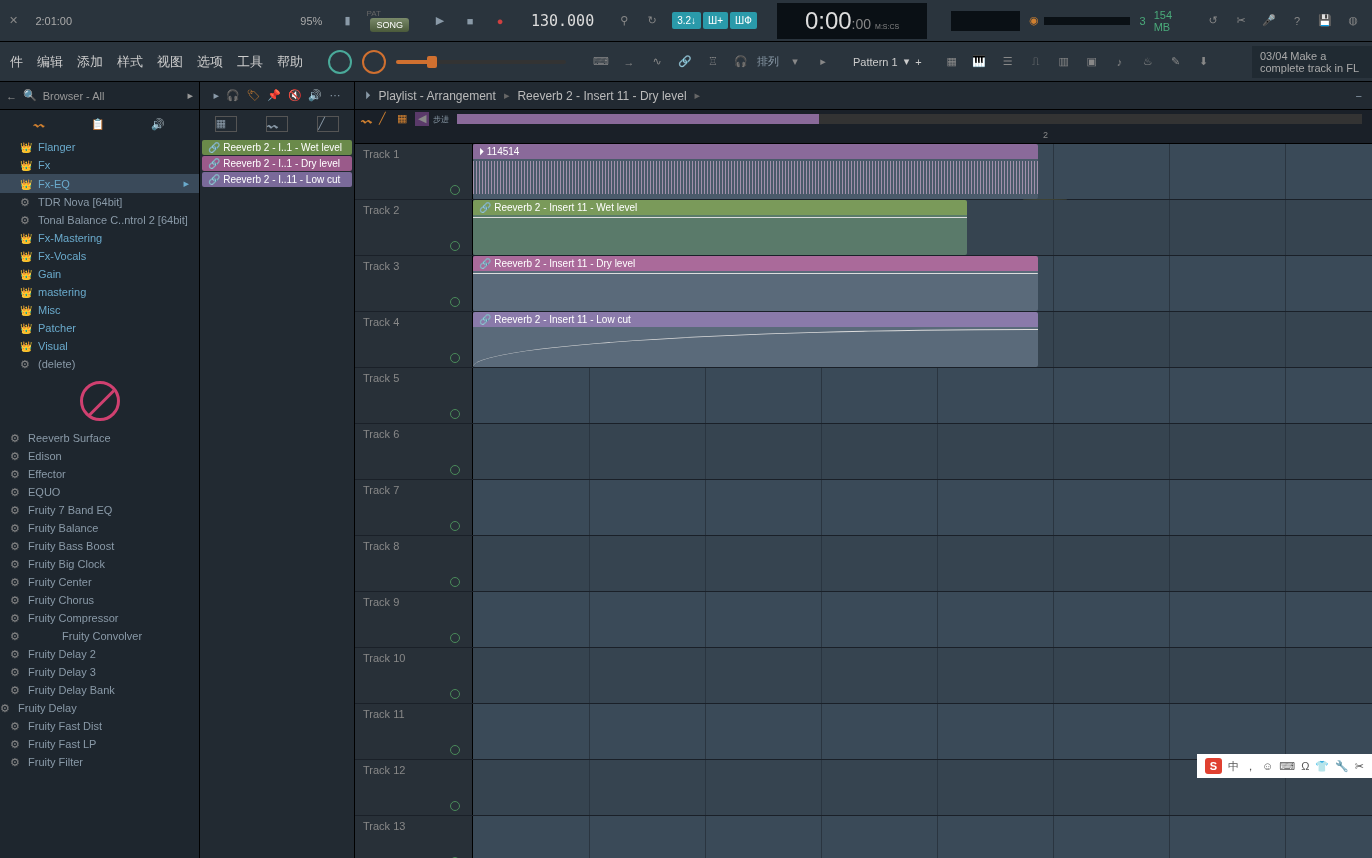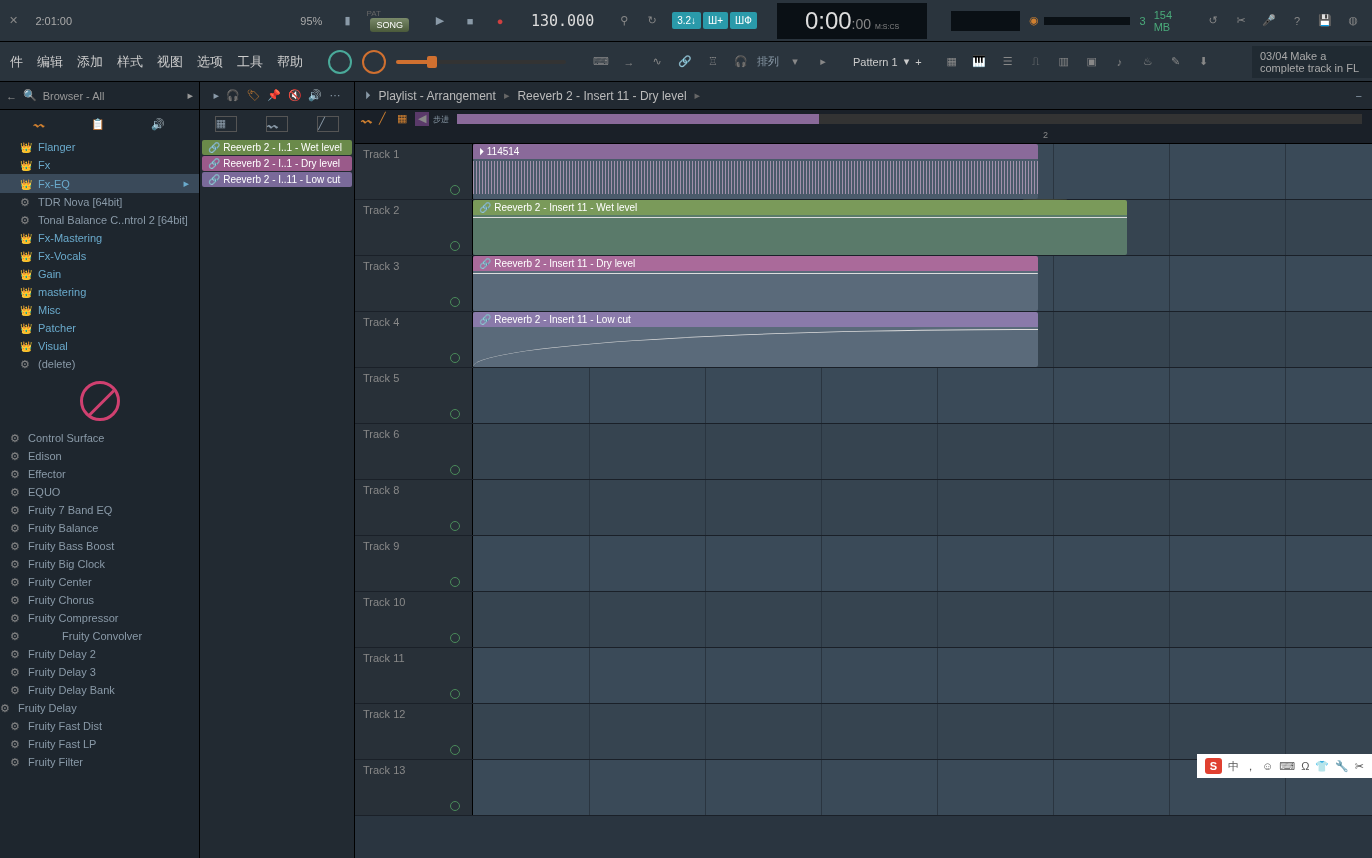--- a/index.html
+++ b/index.html
@@ -253,21 +253,21 @@
           <span class="item-icon crown-icon"></span>
           <span>Visual</span>
         </div>
         <div class="browser-item">
           <span class="item-icon gear-icon"></span>
           <span>(delete)</span>
         </div>
         <div class="no-icon"></div>
         <div class="browser-item" style="padding-left: 10px;">
           <span class="item-icon gear-icon"></span>
-          <span>Control Surface</span>
+          <span>Reeverb Surface</span>
         </div>
         <div class="browser-item" style="padding-left: 10px;">
           <span class="item-icon gear-icon"></span>
           <span>Edison</span>
         </div>
         <div class="browser-item" style="padding-left: 10px;">
           <span class="item-icon gear-icon"></span>
           <span>Effector</span>
         </div>
         <div class="browser-item" style="padding-left: 10px;">
@@ -406,21 +406,21 @@
             <div class="pl-track-led"></div>
           </div>
           <div class="pl-track-body odd">
             <div class="pl-grid-line" style="left: 116px;"></div>
             <div class="pl-grid-line" style="left: 232px;"></div>
             <div class="pl-grid-line" style="left: 348px;"></div>
             <div class="pl-grid-line" style="left: 464px;"></div>
             <div class="pl-grid-line" style="left: 580px;"></div>
             <div class="pl-grid-line" style="left: 696px;"></div>
             <div class="pl-grid-line" style="left: 812px;"></div>
-            <div class="pl-clip green" style="left: 0px; width: 654px;">
+            <div class="pl-clip green" style="left: 0px; width: 494px;">
               <span class="pl-clip-label">🔗 Reeverb 2 - Insert 11 - Wet level</span>
               <div style="position: absolute; bottom: 0px; left: 0px; right: 0px; height: 70%; border-top: 1px solid rgb(221, 221, 221);"></div>
             </div>
           </div>
         </div>
         <div class="pl-track">
           <div class="pl-track-head">
             <span>Track 3</span>
             <div class="pl-track-led"></div>
           </div>
@@ -471,20 +471,35 @@
             <div class="pl-grid-line" style="left: 696px;"></div>
             <div class="pl-grid-line" style="left: 812px;"></div>
           </div>
         </div>
         <div class="pl-track">
           <div class="pl-track-head">
             <span>Track 6</span>
             <div class="pl-track-led"></div>
           </div>
           <div class="pl-track-body odd">
+            <div class="pl-grid-line" style="left: 116px;"></div>
+            <div class="pl-grid-line" style="left: 232px;"></div>
+            <div class="pl-grid-line" style="left: 348px;"></div>
+            <div class="pl-grid-line" style="left: 464px;"></div>
+            <div class="pl-grid-line" style="left: 580px;"></div>
+            <div class="pl-grid-line" style="left: 696px;"></div>
+            <div class="pl-grid-line" style="left: 812px;"></div>
+          </div>
+        </div>
+        <div class="pl-track">
+          <div class="pl-track-head">
+            <span>Track 7</span>
+            <div class="pl-track-led"></div>
+          </div>
+          <div class="pl-track-body">
             <div class="pl-grid-line" style="left: 116px;"></div>
             <div class="pl-grid-line" style="left: 232px;"></div>
             <div class="pl-grid-line" style="left: 348px;"></div>
             <div class="pl-grid-line" style="left: 464px;"></div>
             <div class="pl-grid-line" style="left: 580px;"></div>
             <div class="pl-grid-line" style="left: 696px;"></div>
             <div class="pl-grid-line" style="left: 812px;"></div>
           </div>
         </div>
         <div class="pl-track">

